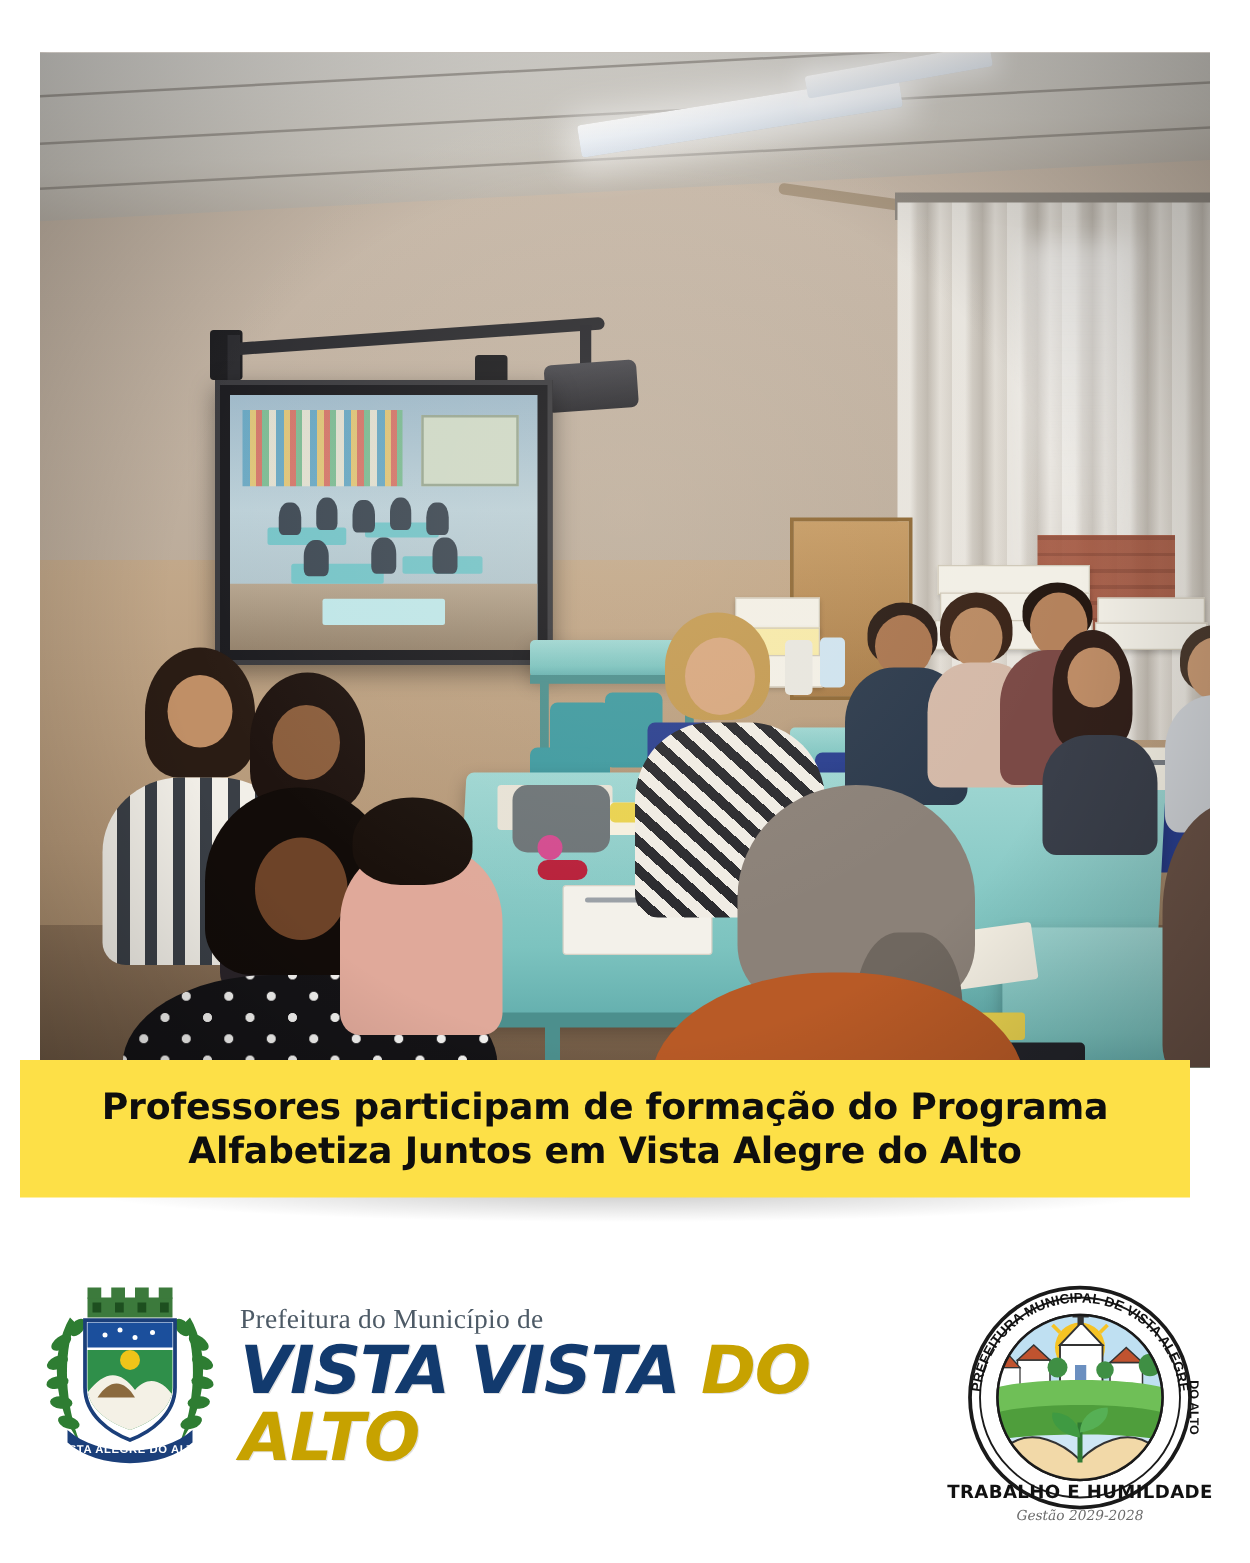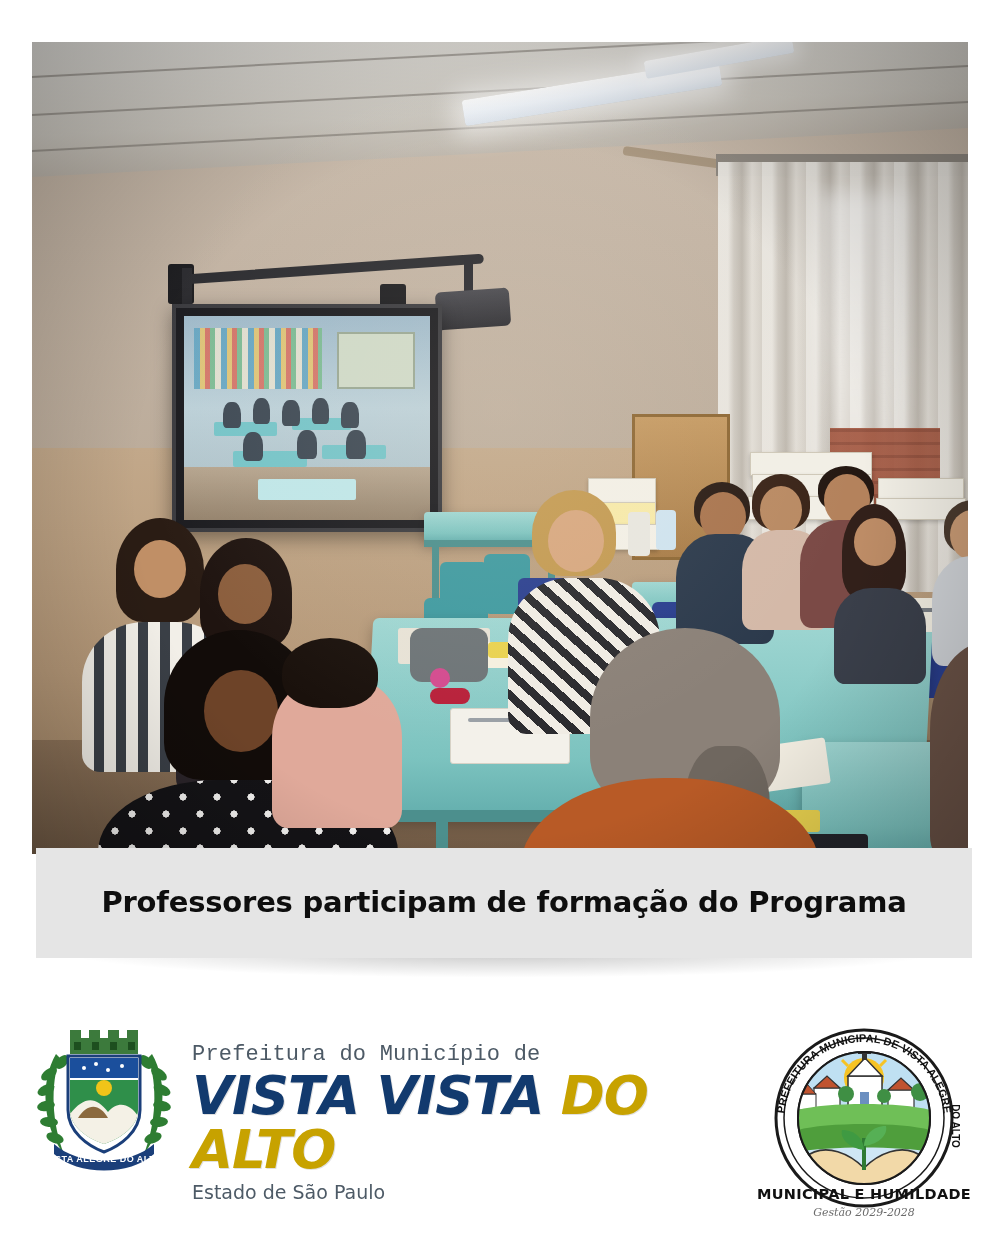--- a/index.html
+++ b/index.html
@@ -261,25 +261,25 @@
     position: absolute; inset: 0;
     background:
       radial-gradient(ellipse at 50% 45%, rgba(255,245,225,.12) 0%, rgba(0,0,0,0) 55%),
       radial-gradient(ellipse at 50% 55%, rgba(0,0,0,0) 55%, rgba(0,0,0,.30) 100%);
     pointer-events: none;
   }
 
   
   .caption-band {
     position: absolute;
-    left: 36px;
+    left: 16px;
     top: 848px;
     width: 936px;
     height: 110px;
-    background: #e5e5e5;
+    background: #fde047;
     display: flex;
     align-items: center;
     justify-content: center;
   }
   .caption-text {
     font-family: "DejaVu Sans", "Liberation Sans", sans-serif;
     font-weight: 700;
     font-size: 29px;
     line-height: 1.22;
     color: #0e0e0e;
@@ -309,21 +309,21 @@
     width: 140px; height: 150px;
   }
   .brasao svg { display: block; }
 
   .pref-text {
     position: absolute;
     left: 192px; top: 52px;
     width: 540px;
   }
   .pref-line1 {
-    font-family: Liberation Mono, monospace;
+    font-family: Liberation Serif, serif;
     font-size: 22px;
     color: #4d5a66;
     letter-spacing: .2px;
   }
   .pref-line2 {
     font-family: "DejaVu Sans", "Liberation Sans", sans-serif;
     font-weight: 700;
     font-style: italic;
     font-size: 53px;
     line-height: 1.02;
@@ -545,20 +545,21 @@
       <div class="body" style="left:0; top:0; width:140px; height:220px; background:#6a5246;"></div>
     </div>
 
     <div class="photo-grade"></div>
   </div>
 
   <div class="caption-shadow"></div>
   <div class="caption-band">
     <div class="caption-text">
       <span>Professores participam de formação do Programa</span><br>
+      <span>Alfabetiza Juntos em Vista Alegre do Alto</span>
     </div>
   </div>
 
   <div class="footer">
 
     <div class="brasao">
       <svg width="140" height="150" viewBox="0 0 140 150">
 
         <g fill="#2e7d32">
           <path d="M22 28 C6 55, 8 100, 30 128 C18 98, 16 58, 26 32 Z"></path>
@@ -613,21 +614,20 @@
         <text x="70" y="136" text-anchor="middle" font-family="Liberation Sans, sans-serif" font-size="9" font-weight="bold" fill="#ffffff" letter-spacing="0.5">VISTA ALEGRE DO ALTO</text>
       </svg>
     </div>
 
     <div class="pref-text">
       <div class="pref-line1">Prefeitura do Município de</div>
       <div class="pref-line2">
         <span>VISTA VISTA</span>
         <span class="accent">DO ALTO</span>
       </div>
-      <div class="pref-line3">Estado de São Paulo</div>
     </div>
 
     <div class="seal">
       <svg width="216" height="228" viewBox="0 0 216 228">
         <defs>
           <path id="ringTop" d="M28 116 A80 80 0 0 1 188 116"></path>
           <clipPath id="sealClip">
               <circle cx="108" cy="112" r="66"></circle>
             </clipPath>
         </defs>
@@ -675,17 +675,17 @@
           <path d="M48 152 C70 134, 96 150, 108 162 C120 150, 146 134, 168 152 C168 180, 138 192, 108 192 C78 192, 48 180, 48 152 Z" fill="#f2d9a8" stroke="#333" stroke-width="1.6"></path>
 
           <path d="M108 164 L108 132" stroke="#2f7a33" stroke-width="4"></path>
           <path d="M108 144 C92 142, 84 132, 86 124 C100 124, 108 134, 108 144 Z" fill="#3f9a42"></path>
           <path d="M108 140 C124 138, 132 128, 130 120 C116 120, 108 130, 108 140 Z" fill="#56b055"></path>
         </g>
         <circle cx="108" cy="112" r="66" fill="none" stroke="#1a1a1a" stroke-width="2"></circle>
       </svg>
     </div>
 
-    <div class="seal-motto">MUNICIPAL E HUMILDADE</div>
+    <div class="seal-motto">TRABALHO E HUMILDADE</div>
     <div class="seal-gestao">Gestão 2029-2028</div>
   </div>
 
 </div>
 
 </body></html>

